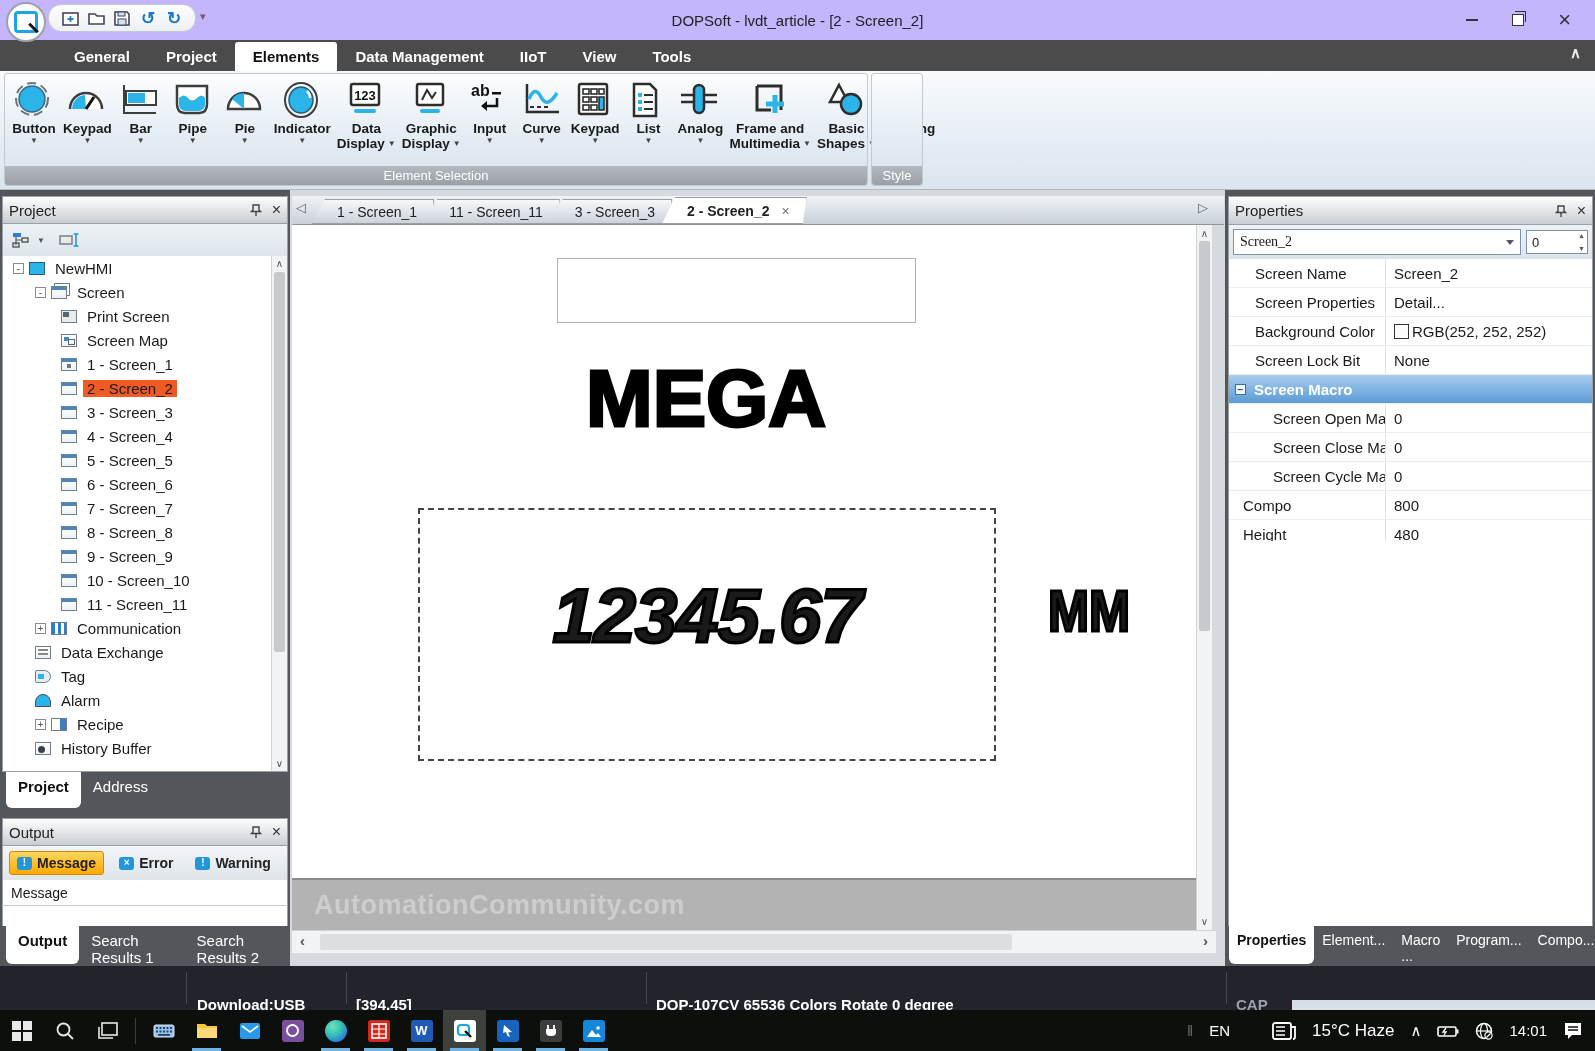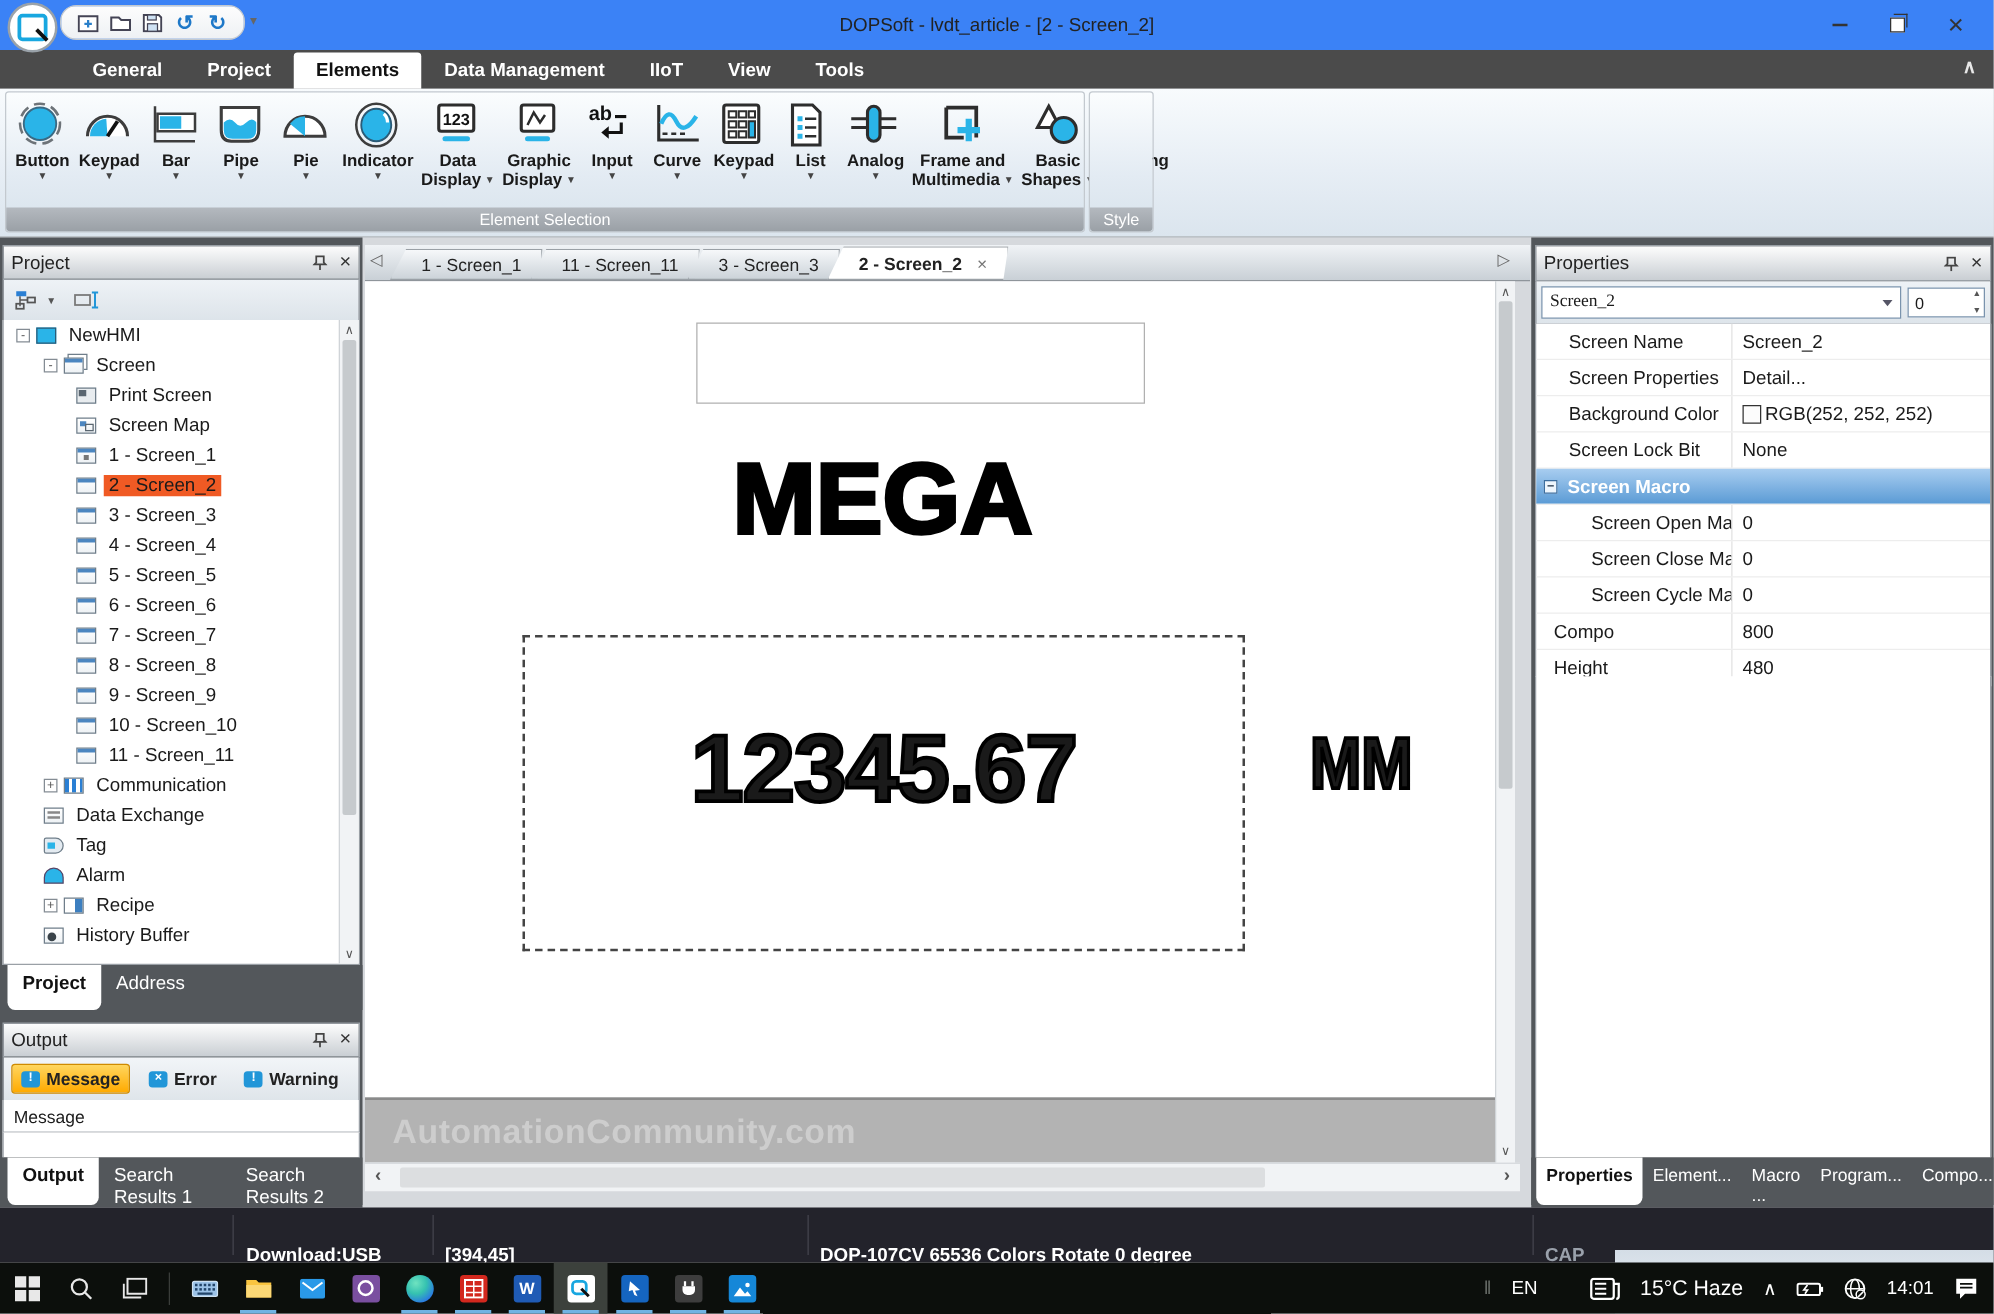--- a/index.html
+++ b/index.html
@@ -1,21 +1,21 @@
 <!DOCTYPE html>
 <html><head>
 <meta charset="utf-8">
 <style>
   html,body{margin:0;padding:0;}
   body{width:1595px;height:1051px;position:relative;overflow:hidden;
        font-family:"Liberation Sans",sans-serif;background:#d6d9dd;color:#1a1a1a;
        -webkit-font-smoothing:antialiased;}
   .abs{position:absolute;}
   
-  #titlebar{left:0;top:0;width:1595px;height:40px;background:#3b82f6;}
+  #titlebar{left:0;top:0;width:1595px;height:40px;background:#c4b5fd;}
   #applogo{left:6px;top:2px;width:40px;height:40px;border-radius:50%;background:#fff;
            border:2px solid #9aa2a9;box-sizing:border-box;z-index:5;display:flex;align-items:center;justify-content:center;}
   #applogo .lg-rect{width:18px;height:16px;border:3px solid #18a7e0;border-radius:4px;position:relative;}
   #applogo .lg-pen{position:absolute;width:3px;height:12px;background:#111;transform:rotate(-45deg);left:24px;top:18px;}
   #qat{left:48px;top:4px;height:26px;display:flex;align-items:center;gap:8px;padding:0 12px;
        border:1px solid #c3c9cf;border-radius:13px;background:linear-gradient(#fdfdfd,#eef1f4);}
   .qicon{width:18px;height:18px;display:flex;align-items:center;justify-content:center;}
   .uglyph{font-size:17px;font-weight:bold;color:#1e78c8;line-height:1;}
   #qat-more{left:200px;top:10px;color:#666;font-size:11px;}
   #win-title{left:0;top:0;width:1595px;height:40px;display:flex;align-items:center;justify-content:center;
@@ -105,21 +105,21 @@
   .tabarr{position:absolute;top:200px;font-size:13px;color:#666;}
   .ctab{height:25px;display:flex;align-items:center;padding:0 16px 0 24px;margin-right:-10px;font-size:14px;color:#222;
         clip-path:polygon(13px 0,100% 0,calc(100% - 4px) 100%,0 100%);
         background:linear-gradient(#f6f8fa,#ccd3d9);border:1px solid #9aa0a6;box-sizing:border-box;}
   .ctab.active{background:#fff;font-weight:bold;z-index:3;height:27px;}
   .ctab .cx{margin-left:12px;color:#777;font-size:14px;font-weight:normal;}
   #canvas{left:292px;top:225px;width:904px;height:653px;background:#fff;overflow:hidden;}
   #el-rect{position:absolute;left:265px;top:33px;width:357px;height:63px;border:1px solid #b0b0b0;background:#fff;}
   #el-mega{position:absolute;left:294px;top:128px;font-size:80px;font-weight:bold;letter-spacing:0px;color:#000;
            -webkit-text-stroke:3px #000;transform:scaleY(1.0);}
-  #el-dash{position:absolute;left:126px;top:283px;width:578px;height:253px;border:2px dashed #444;box-sizing:border-box;}
+  #el-dash{position:absolute;left:126px;top:283px;width:578px;height:253px;border:2px dashed #444;box-sizing:border-box;font-style:italic;}
   #el-num{position:absolute;left:0;right:0;top:62px;text-align:center;font-size:76px;font-weight:bold;
           -webkit-text-stroke:3px #000;letter-spacing:-1px;}
   #el-mm{position:absolute;left:756px;top:352px;font-size:58px;font-weight:bold;-webkit-text-stroke:3px #000;
          transform:scaleX(.85);transform-origin:left;}
   #wm-band{left:292px;top:878px;width:904px;height:52px;background:#b3b3b3;border-top:2px solid #8a8a8a;box-sizing:border-box;
            display:flex;align-items:center;padding-left:22px;}
   #wm-text{font-size:27px;font-weight:bold;color:#cdcdcd;letter-spacing:0.5px;}
   #hscroll{left:292px;top:930px;width:924px;height:22px;background:#f1f3f5;border-top:1px solid #d0d4d8;}
   #hthumb{position:absolute;left:28px;top:3px;width:692px;height:16px;background:#dcdee0;border-radius:2px;}
   .harr{position:absolute;top:1px;font-size:15px;font-weight:bold;color:#555;}

